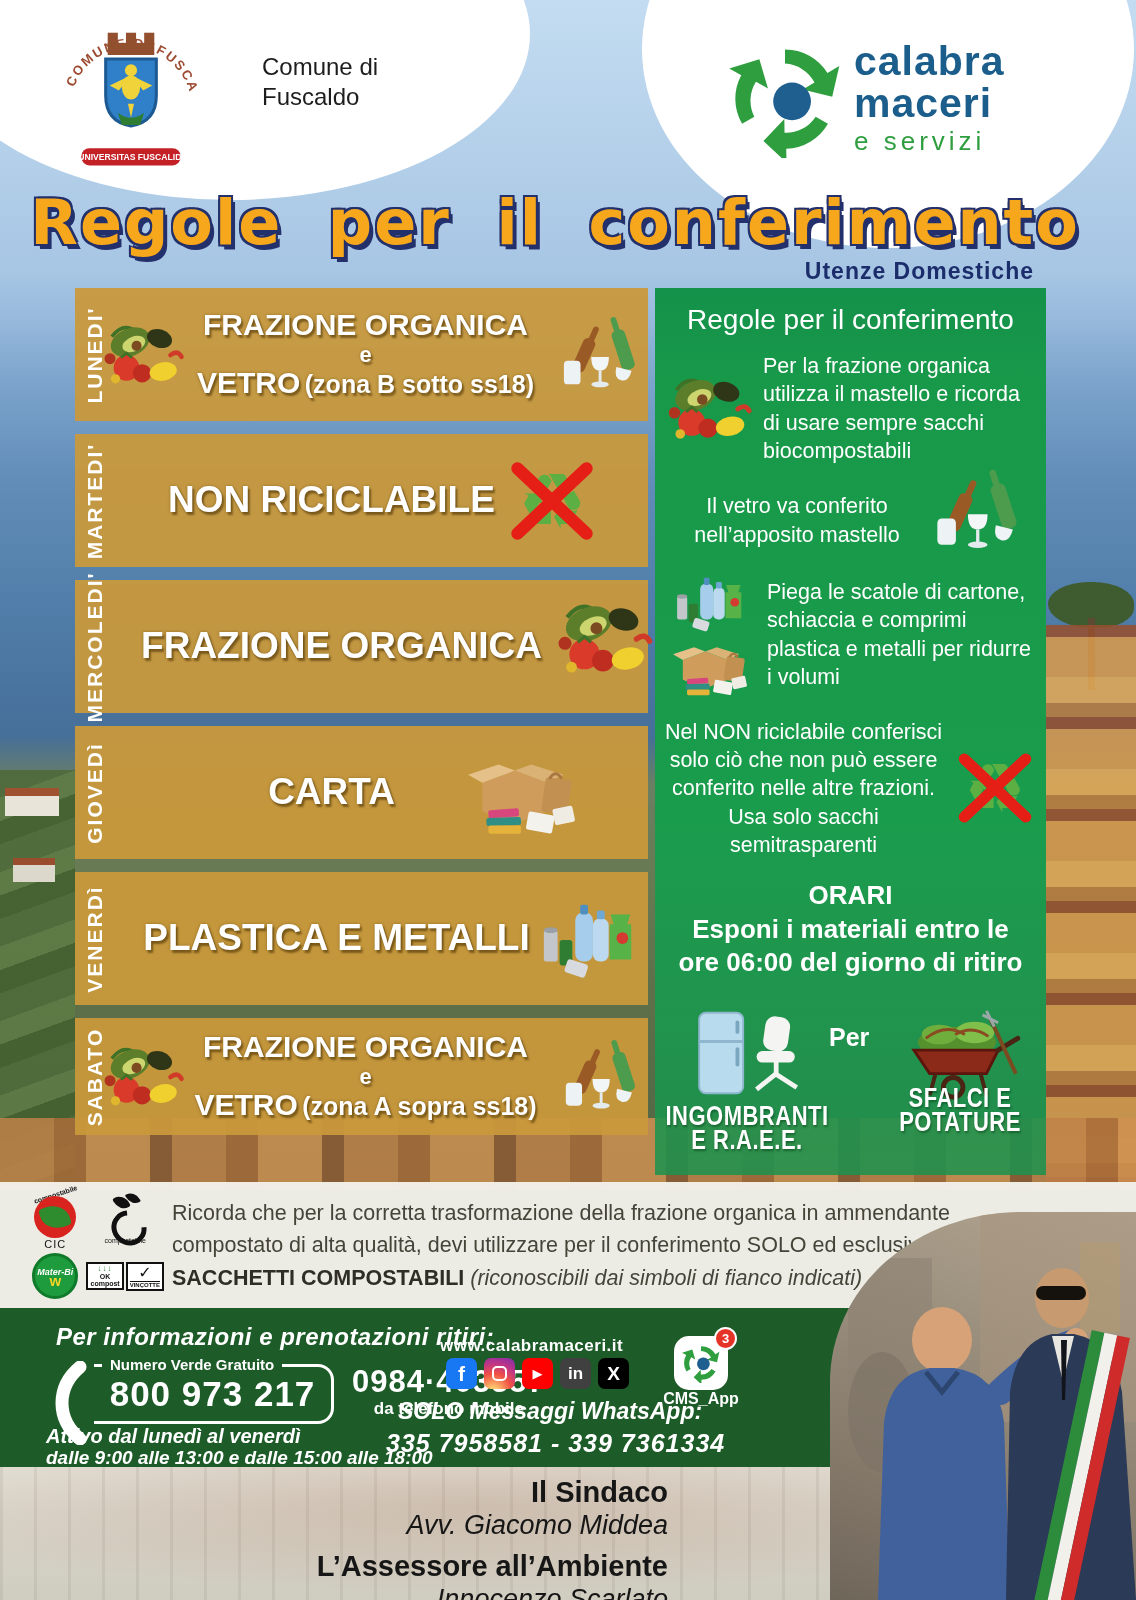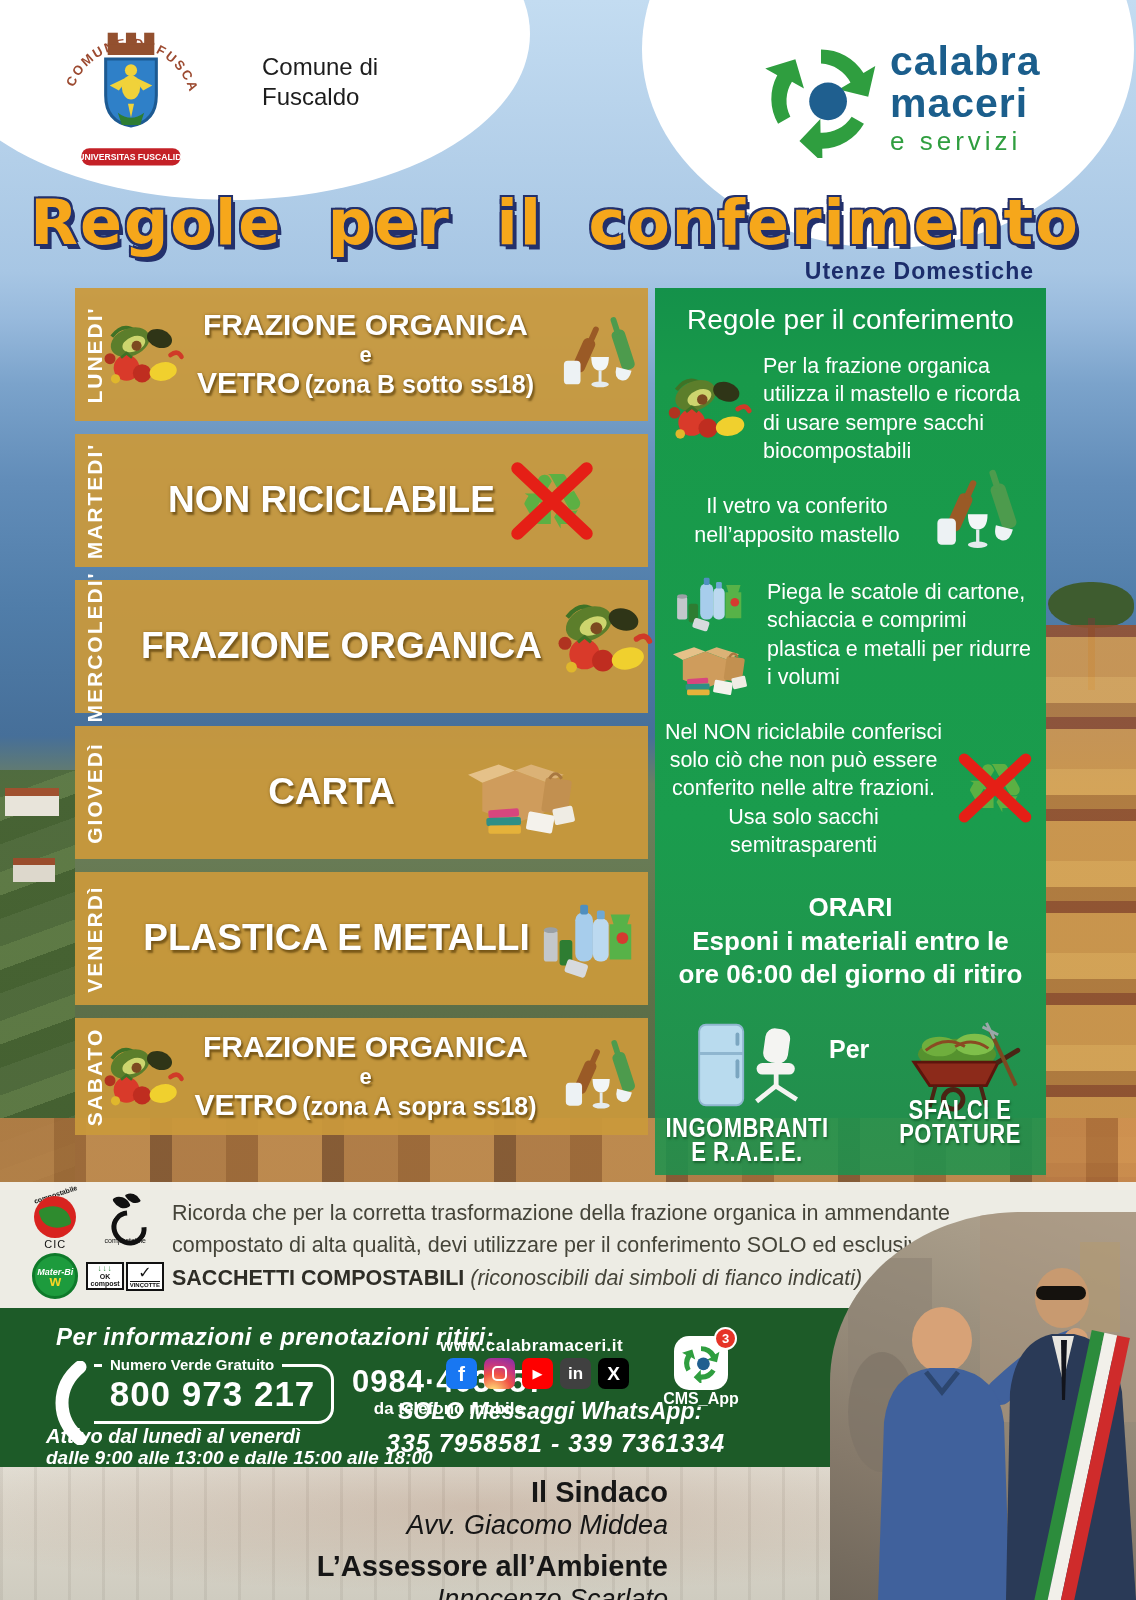--- a/index.html
+++ b/index.html
@@ -26,21 +26,21 @@
   .bg-house2 { position:absolute; left:13px; top:858px; width:42px; height:24px; z-index:1; background:#ddd8cc; border-top:7px solid #9a4d2c; }
   .bg-roofband { position:absolute; left:0; top:1118px; width:1136px; height:72px; z-index:1; opacity:.85;
     background:repeating-linear-gradient(90deg,#c08148 0 54px,#a96b38 54px 86px,#cf9050 86px 150px,#8f5a33 150px 172px); }
 
   
   .blob { position:absolute; background:#fff; z-index:2; }
   .blob-left { left:-70px; top:-132px; width:600px; height:332px; border-radius:50%; }
   .blob-right { left:642px; top:-150px; width:492px; height:398px; border-radius:50%; }
   .crest { position:absolute; left:55px; top:8px; width:152px; height:168px; z-index:3; }
   .comune-name { position:absolute; left:218px; top:52px; z-index:3; font-size:24px; color:#1d1d1d; line-height:1.25;margin-left:44px; }
-  .brand { position:absolute; left:762px; top:40px; z-index:3; display:flex; align-items:center; gap:10px; }
+  .brand { position:absolute; left:726px; top:40px; z-index:3; display:flex; align-items:center; gap:10px; }
   .brand-arrows { width:118px; height:118px; }
   .brand-l1,.brand-l2 { font-size:41px; font-weight:bold; color:#1b5e8c; line-height:1.02; letter-spacing:1px; }
   .brand-l3 { font-size:26px; color:#2f9e3f; letter-spacing:4px; margin-top:2px; }
   .main-title { position:absolute; left:30px; top:186px; width:1050px; z-index:3; text-align:center;
     font-family:"DejaVu Sans","Liberation Sans",sans-serif; font-size:62px; font-weight:bold; color:#f6a71b;
     letter-spacing:2px; word-spacing:22px;
     text-shadow:4px 5px 0 #23306b,-2px -2px 0 #23306b,2px -2px 0 #23306b,-2px 2px 0 #23306b,2px 2px 0 #23306b; }
   .subtitle { position:absolute; right:102px; top:258px; z-index:3; font-size:23px; font-weight:bold; color:#1c2d6b; letter-spacing:1px; }
 
   
@@ -79,21 +79,21 @@
   .rule p { font-size:21.5px; line-height:1.32; }
   .r1 { padding-top:12px; } .r1 p { width:278px; }
   .r1 .ric { width:92px; height:74px; flex:none; }
   .r2 { padding:8px 2px 4px 16px; } .r2 p { width:252px; text-align:center; }
   .r2 .ric { width:100px; height:96px; flex:none; margin-top:-18px; }
   .r3 .ricstack { display:flex; flex-direction:column; gap:2px; flex:none; width:96px; }
   .r3 .ricstack svg { width:96px; height:62px; }
   .r3 p { width:272px; }
   .r4 { padding-top:12px; } .r4 p { width:288px; text-align:center; }
   .r4 .ric { width:86px; height:82px; flex:none; }
-  .orari { text-align:center; font-weight:bold; margin-top:24px; line-height:1.28; }
+  .orari { text-align:center; font-weight:bold; margin-top:12px; line-height:1.28; }
   .orari-h { font-size:26px; }
   .orari-l { font-size:26px; }
   .per-section { position:relative; height:178px; margin-top:30px; }
   .per-label { position:absolute; left:174px; top:14px; font-size:25px; font-weight:bold; }
   .cat { position:absolute; top:0; width:164px; text-align:center; }
   .cat-bulky { left:10px; }
   .cat-garden { right:4px; }
   .cat svg { width:122px; height:88px; }
   .cat-garden svg { width:132px; height:94px; margin-bottom:-24px; }
   .cat-label { font-size:22px; font-weight:bold; line-height:1.08; transform:scaleY(1.25); transform-origin:top;

